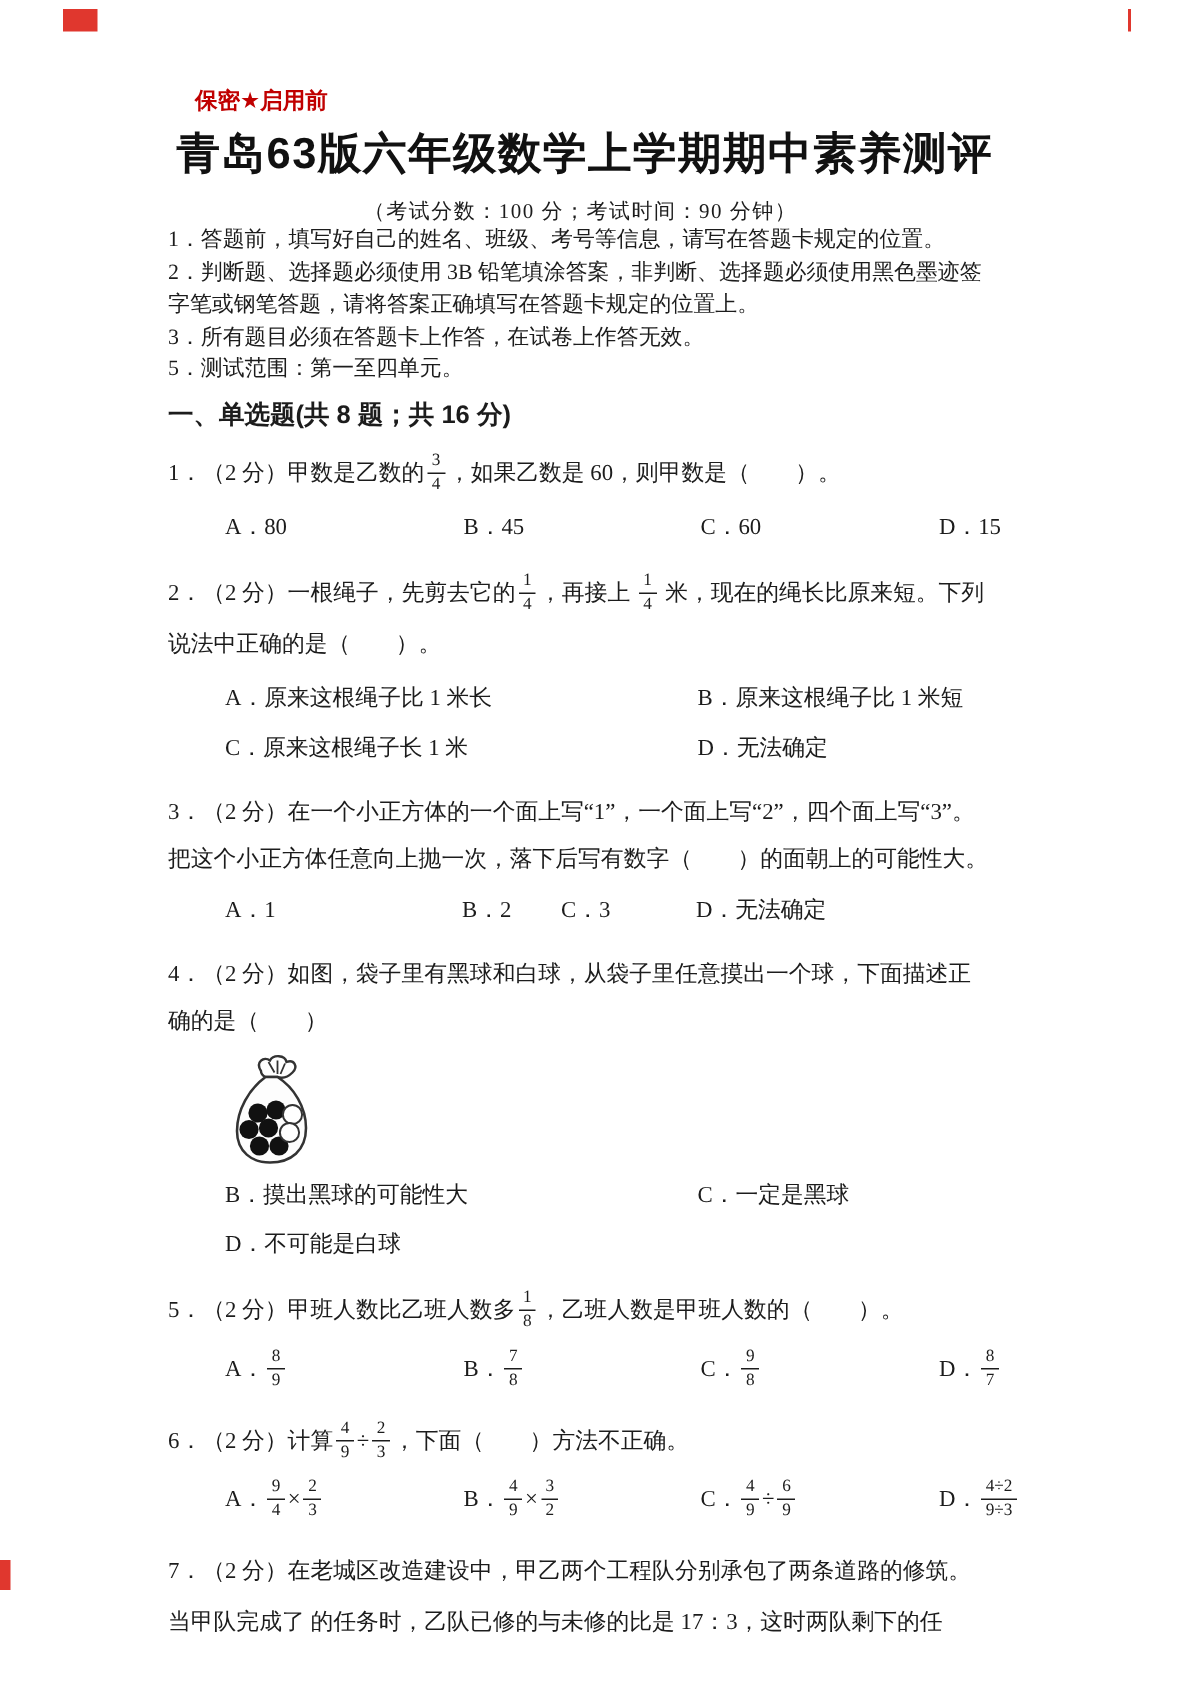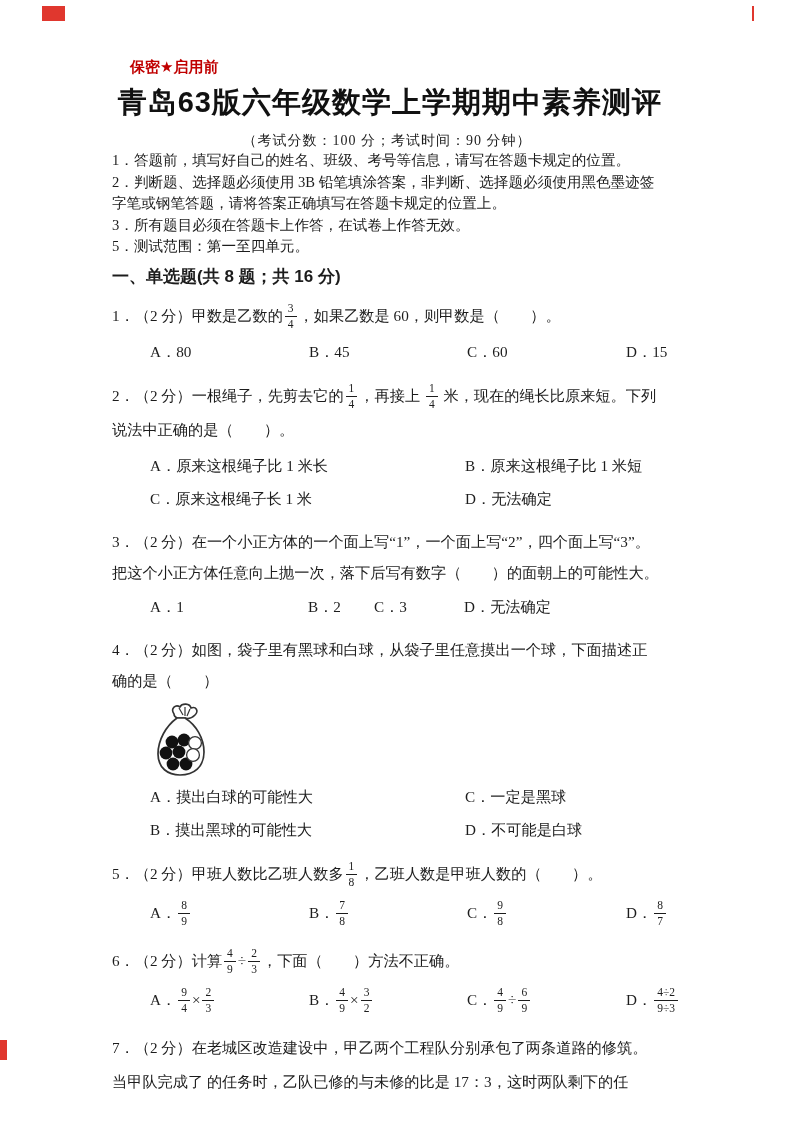--- a/index.html
+++ b/index.html
@@ -141,23 +141,22 @@
         <circle cx="14" cy="51" r="6.4" fill="#111"></circle>
         <circle cx="27" cy="50" r="6.4" fill="#111"></circle>
         <circle cx="21" cy="62" r="6.4" fill="#111"></circle>
         <circle cx="34" cy="62" r="6.4" fill="#111"></circle>
 
         <circle cx="43" cy="41" r="6.4" fill="#ffffff" stroke="#333" stroke-width="1.3"></circle>
         <circle cx="41" cy="53" r="6.4" fill="#ffffff" stroke="#333" stroke-width="1.3"></circle>
       </svg>
     </div>
     <div class="opts opts2">
-      <span class="opt">A．摸出白球的可能性大</span>
+      <span class="opt">B．摸出黑球的可能性大</span>
       <span class="opt">C．一定是黑球</span>
-      <span class="opt">B．摸出黑球的可能性大</span>
       <span class="opt">D．不可能是白球</span>
     </div>
   </div>
 
   <div class="question">
     <div class="q-text q-text-tall">5．（2 分）甲班人数比乙班人数多<span class="frac">
           <span class="fnum">1</span>
           <span class="fden">8</span>
         </span>，乙班人数是甲班人数的（　　）。</div>
     <div class="opts opts4 opts-frac">

